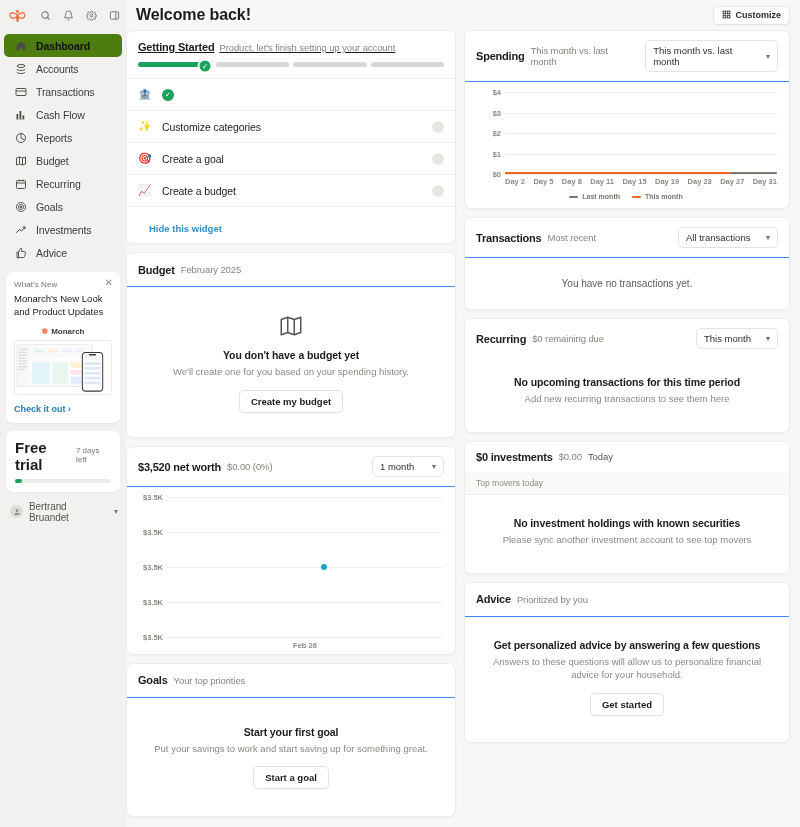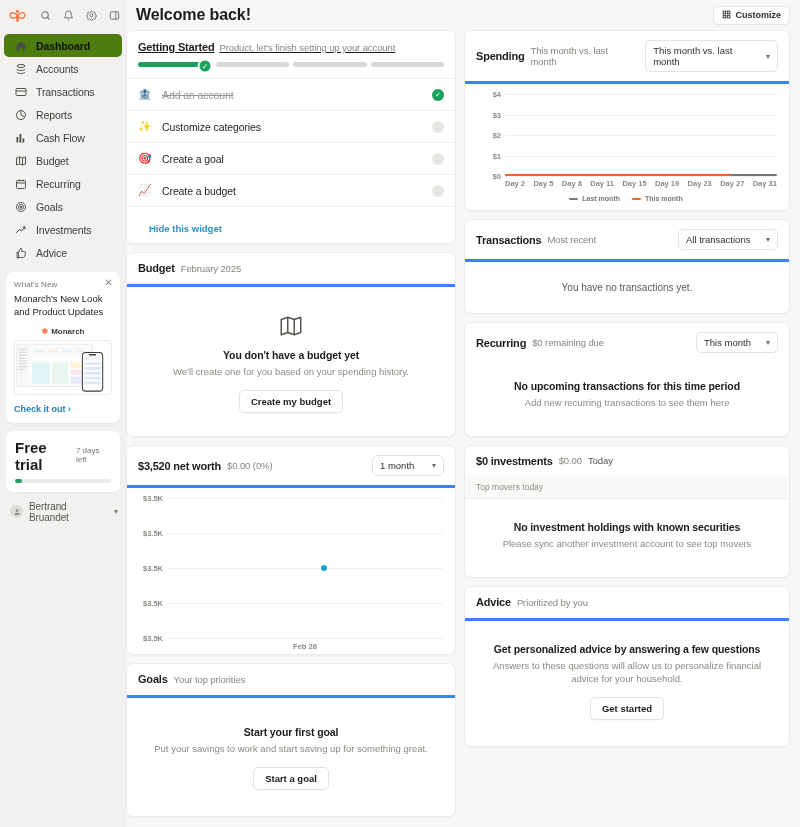--- a/index.html
+++ b/index.html
@@ -93,21 +93,21 @@
   .col-left { width: 330px; flex: 0 0 330px; }
   .col-right { flex: 1; min-width: 0; }
 
   .card {
     background: #fff; border-radius: 7px; border: 1px solid #edecea;
     box-shadow: 0 1px 2px rgba(0,0,0,0.035);
     overflow: hidden;
   }
   .card-head {
     display: flex; align-items: center; gap: 6px;
-    padding: 9px 11px; border-bottom: 3px solid #3b82f6; min-height: 34px;
+    padding: 9px 11px; border-bottom: 1px solid #3b82f6; min-height: 34px;
   }
   .card-head.nb { border-bottom: none; }
   .ch-title { font-size: 11px; font-weight: 700; color: #1c1c1c; letter-spacing: -0.2px; }
   .ch-sub { font-size: 9.5px; color: #86867e; letter-spacing: -0.1px; }
   .ch-spacer { flex: 1; }
   .select {
     display: inline-flex; align-items: center; gap: 8px; justify-content: space-between;
     border: 1px solid #e4e3e0; border-radius: 5px; background: #fff;
     padding: 4px 7px; font-size: 9.5px; color: #2e2e2c; cursor: pointer; min-width: 72px;
   }
@@ -234,36 +234,36 @@
         <span class="ni">
             <svg width="12" height="12" viewBox="0 0 24 24" fill="none" stroke="currentColor" stroke-width="1.9">
               <rect x="2" y="5" width="20" height="14" rx="2"></rect>
               <path d="M2 10h20"></path>
             </svg>
           </span>
         <span>Transactions</span>
       </div>
       <div class="nav-item">
         <span class="ni">
-            <svg width="12" height="12" viewBox="0 0 24 24" fill="none" stroke="currentColor" stroke-width="1.9">
-              <circle cx="12" cy="12" r="9"></circle>
-              <path d="M12 12V3M12 12l7 4"></path>
-            </svg>
-          </span>
-        <span>Reports</span>
-      </div>
-      <div class="nav-item">
-        <span class="ni">
             <svg width="12" height="12" viewBox="0 0 24 24" fill="currentColor">
               <rect x="3" y="10" width="3.5" height="11"></rect>
               <rect x="9" y="4" width="3.5" height="17"></rect>
               <rect x="15" y="13" width="3.5" height="8"></rect>
             </svg>
           </span>
         <span>Cash Flow</span>
+      </div>
+      <div class="nav-item">
+        <span class="ni">
+            <svg width="12" height="12" viewBox="0 0 24 24" fill="none" stroke="currentColor" stroke-width="1.9">
+              <circle cx="12" cy="12" r="9"></circle>
+              <path d="M12 12V3M12 12l7 4"></path>
+            </svg>
+          </span>
+        <span>Reports</span>
       </div>
       <div class="nav-item">
         <span class="ni">
             <svg width="12" height="12" viewBox="0 0 24 24" fill="none" stroke="currentColor" stroke-width="1.9" stroke-linejoin="round">
               <path d="M3 6l6-2 6 2 6-2v14l-6 2-6-2-6 2z"></path>
               <path d="M9 4v14M15 6v14"></path>
             </svg>
           </span>
         <span>Budget</span>
       </div>
@@ -401,21 +401,20 @@
           </div>
           <div class="gs-prog">
             <span class="seg done"></span>
             <span class="seg"></span>
             <span class="seg"></span>
             <span class="seg"></span>
             <span class="gs-check">✓</span>
           </div>
           <div class="gs-item done">
             <span class="gs-emoji">🏦</span>
-            <span class="gs-label">Add an account</span>
             <span class="gs-dot ok">✓</span>
           </div>
           <div class="gs-item">
             <span class="gs-emoji">✨</span>
             <span class="gs-label">Customize categories</span>
             <span class="gs-dot"></span>
           </div>
           <div class="gs-item">
             <span class="gs-emoji">🎯</span>
             <span class="gs-label">Create a goal</span>

